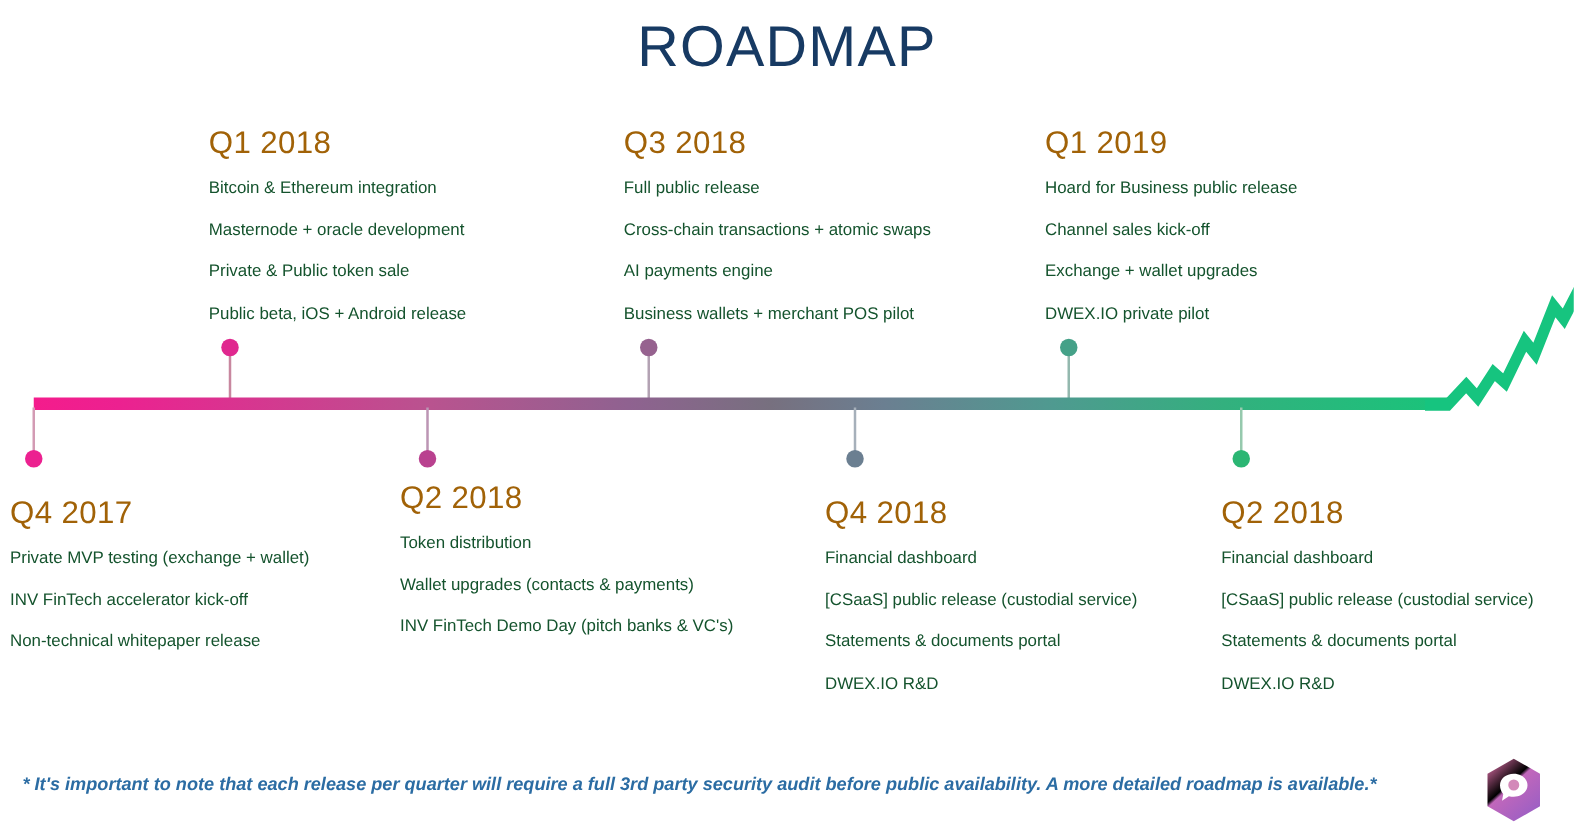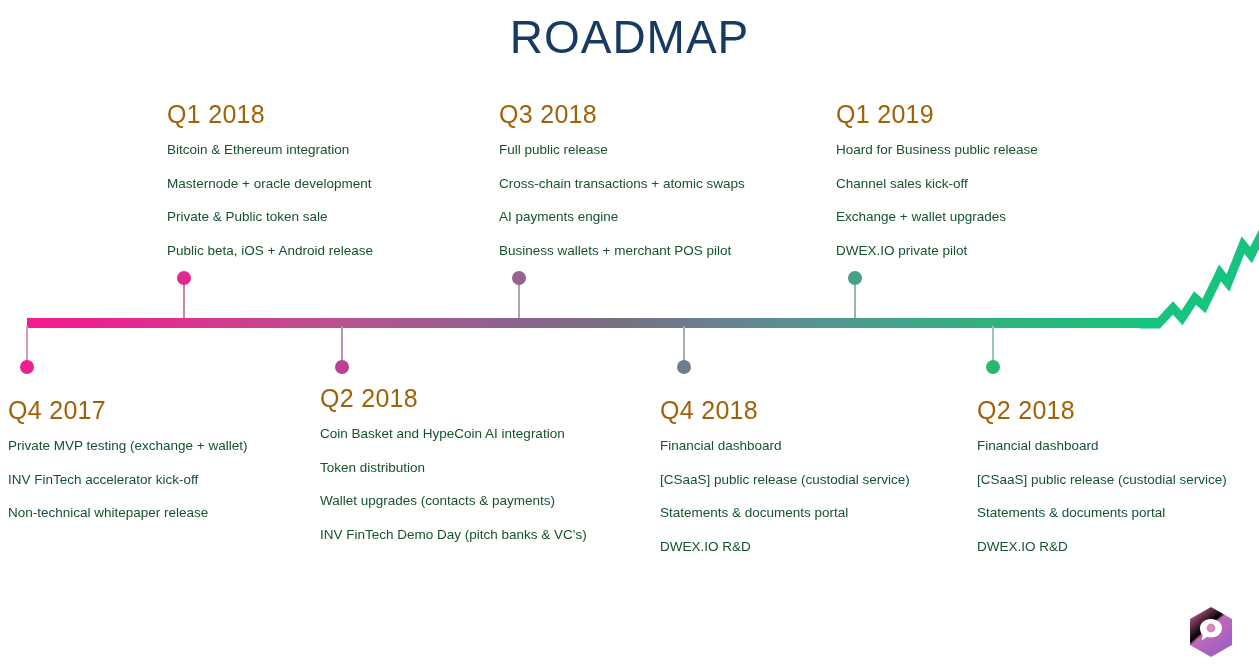--- a/index.html
+++ b/index.html
@@ -175,21 +175,20 @@
 
   <div class="quarter" style="left:8px; top:396px;">
     <div class="q-title">Q4 2017</div>
     <div class="q-item">Private MVP testing (exchange + wallet)</div>
     <div class="q-item">INV FinTech accelerator kick-off</div>
     <div class="q-item">Non-technical whitepaper release</div>
   </div>
 
   <div class="quarter" style="left:320px; top:384px;">
     <div class="q-title">Q2 2018</div>
-    <div class="q-item">Coin Basket and HypeCoin AI integration</div>
     <div class="q-item">Token distribution</div>
     <div class="q-item">Wallet upgrades (contacts &amp; payments)</div>
     <div class="q-item">INV FinTech Demo Day (pitch banks &amp; VC's)</div>
   </div>
 
   <div class="quarter" style="left:660px; top:396px;">
     <div class="q-title">Q4 2018</div>
     <div class="q-item">Financial dashboard</div>
     <div class="q-item">[CSaaS] public release (custodial service)</div>
     <div class="q-item">Statements &amp; documents portal</div>
@@ -197,20 +196,21 @@
   </div>
 
   <div class="quarter" style="left:977px; top:396px;">
     <div class="q-title">Q2 2018</div>
     <div class="q-item">Financial dashboard</div>
     <div class="q-item">[CSaaS] public release (custodial service)</div>
     <div class="q-item">Statements &amp; documents portal</div>
     <div class="q-item">DWEX.IO R&amp;D</div>
   </div>
 
+  <div class="footnote">* It's important to note that each release per quarter will require a full 3rd party security audit before public availability. A more detailed roadmap is available.*</div>
 
   <svg class="logo" viewBox="0 0 46 52">
     <defs>
       <linearGradient id="logoGrad" x1="0%" y1="0%" x2="75%" y2="100%">
         <stop offset="0%" stop-color="#ef77b5"></stop>
         <stop offset="45%" stop-color="#d濃"></stop>
         <stop offset="50%" stop-color="#c167bb"></stop>
         <stop offset="100%" stop-color="#9b5fc4"></stop>
       </linearGradient>
     </defs>

